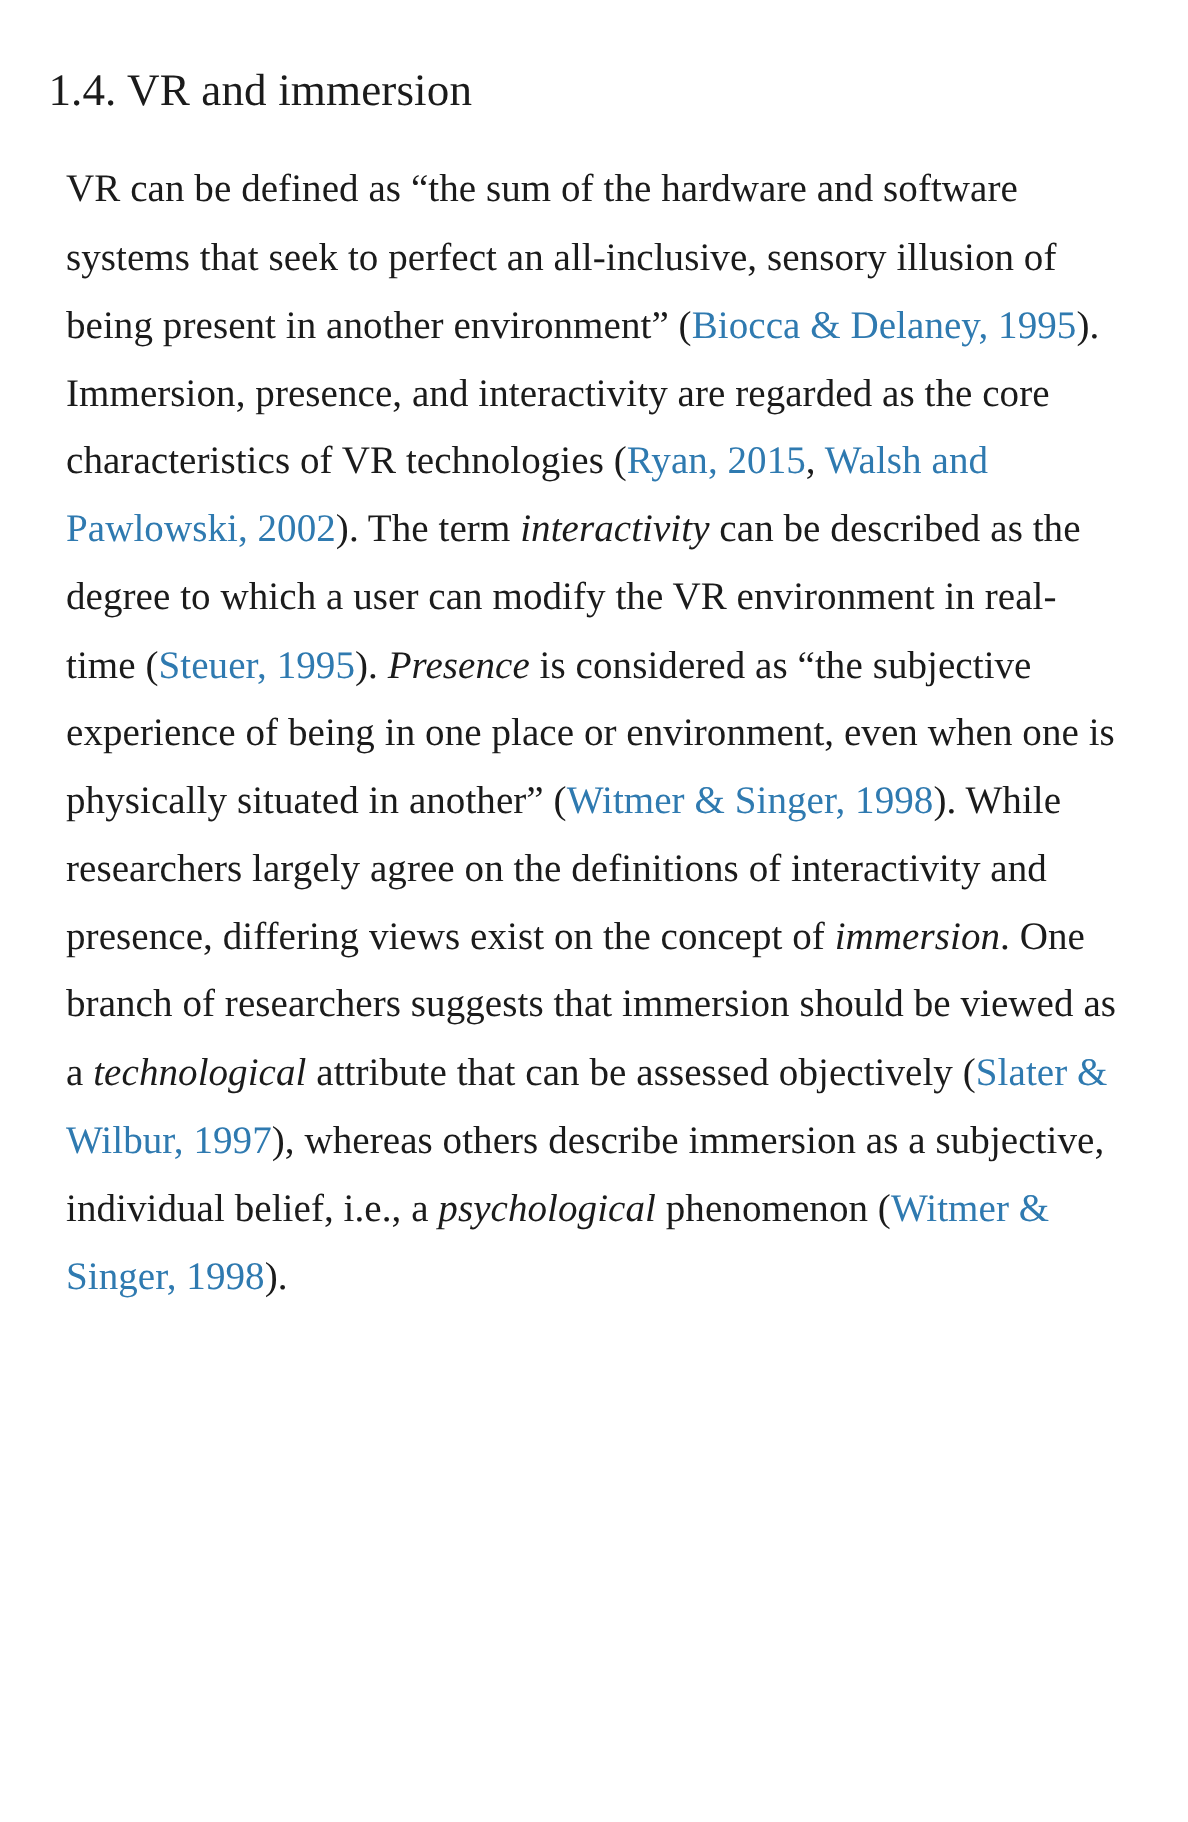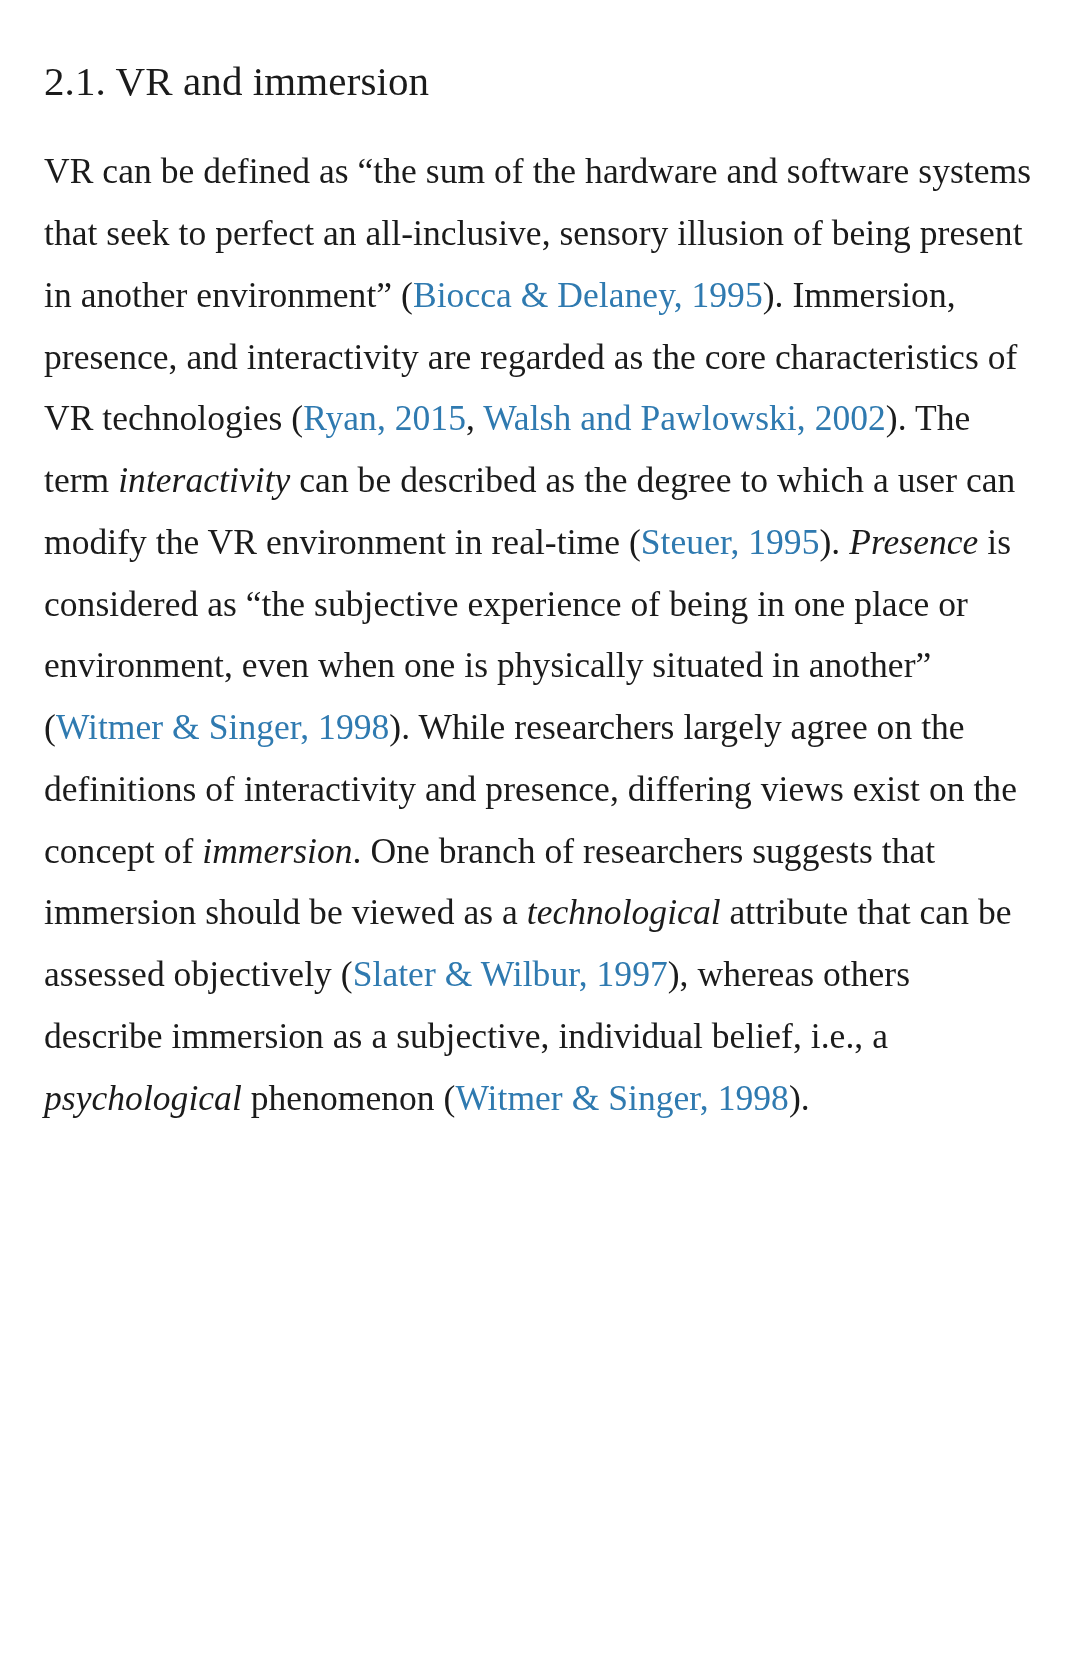--- a/index.html
+++ b/index.html
@@ -23,36 +23,36 @@
     line-height: 1.25;
     margin: 0 0 34px 0;
     color: #1b1b1b;
     letter-spacing: 0.1px;
   }
   .body-text {
     font-size: 35.5px;
     line-height: 1.74;
     color: #1b1b1b;
     text-align: left;
-    margin: 0;
+    margin: 16px;
     letter-spacing: 0.05px;
   }
   .cite {
     color: #2f7ab0;
     text-decoration: none;
     cursor: pointer;
   }
   em, .emph {
     font-style: italic;
   }
 </style>
 </head>
 <body>
 
 <div class="page">
 
-  <h2 class="section-heading">2.1. VR and immersion</h2>
+  <h2 class="section-heading">1.4. VR and immersion</h2>
 
   <p class="body-text">
     <span>VR can be defined as “the sum of the hardware and software systems that seek to perfect an all-inclusive, sensory illusion of being present in another environment” (</span><a class="cite" href="#">Biocca &amp; Delaney, 1995</a><span>). Immersion, presence, and interactivity are regarded as the core characteristics of VR technologies (</span><a class="cite" href="#">Ryan, 2015</a><span>, </span><a class="cite" href="#">Walsh and Pawlowski, 2002</a><span>). The term </span><em class="emph">interactivity</em><span> can be described as the degree to which a user can modify the VR environment in real-time (</span><a class="cite" href="#">Steuer, 1995</a><span>). </span><em class="emph">Presence</em><span> is considered as “the subjective experience of being in one place or environment, even when one is physically situated in another” (</span><a class="cite" href="#">Witmer &amp; Singer, 1998</a><span>). While researchers largely agree on the definitions of interactivity and presence, differing views exist on the concept of </span><em class="emph">immersion</em><span>. One branch of researchers suggests that immersion should be viewed as a </span><em class="emph">technological</em><span> attribute that can be assessed objectively (</span><a class="cite" href="#">Slater &amp; Wilbur, 1997</a><span>), whereas others describe immersion as a subjective, individual belief, i.e., a </span><em class="emph">psychological</em><span> phenomenon (</span><a class="cite" href="#">Witmer &amp; Singer, 1998</a><span>).</span>
   </p>
 
 </div>
 
 </body></html>

